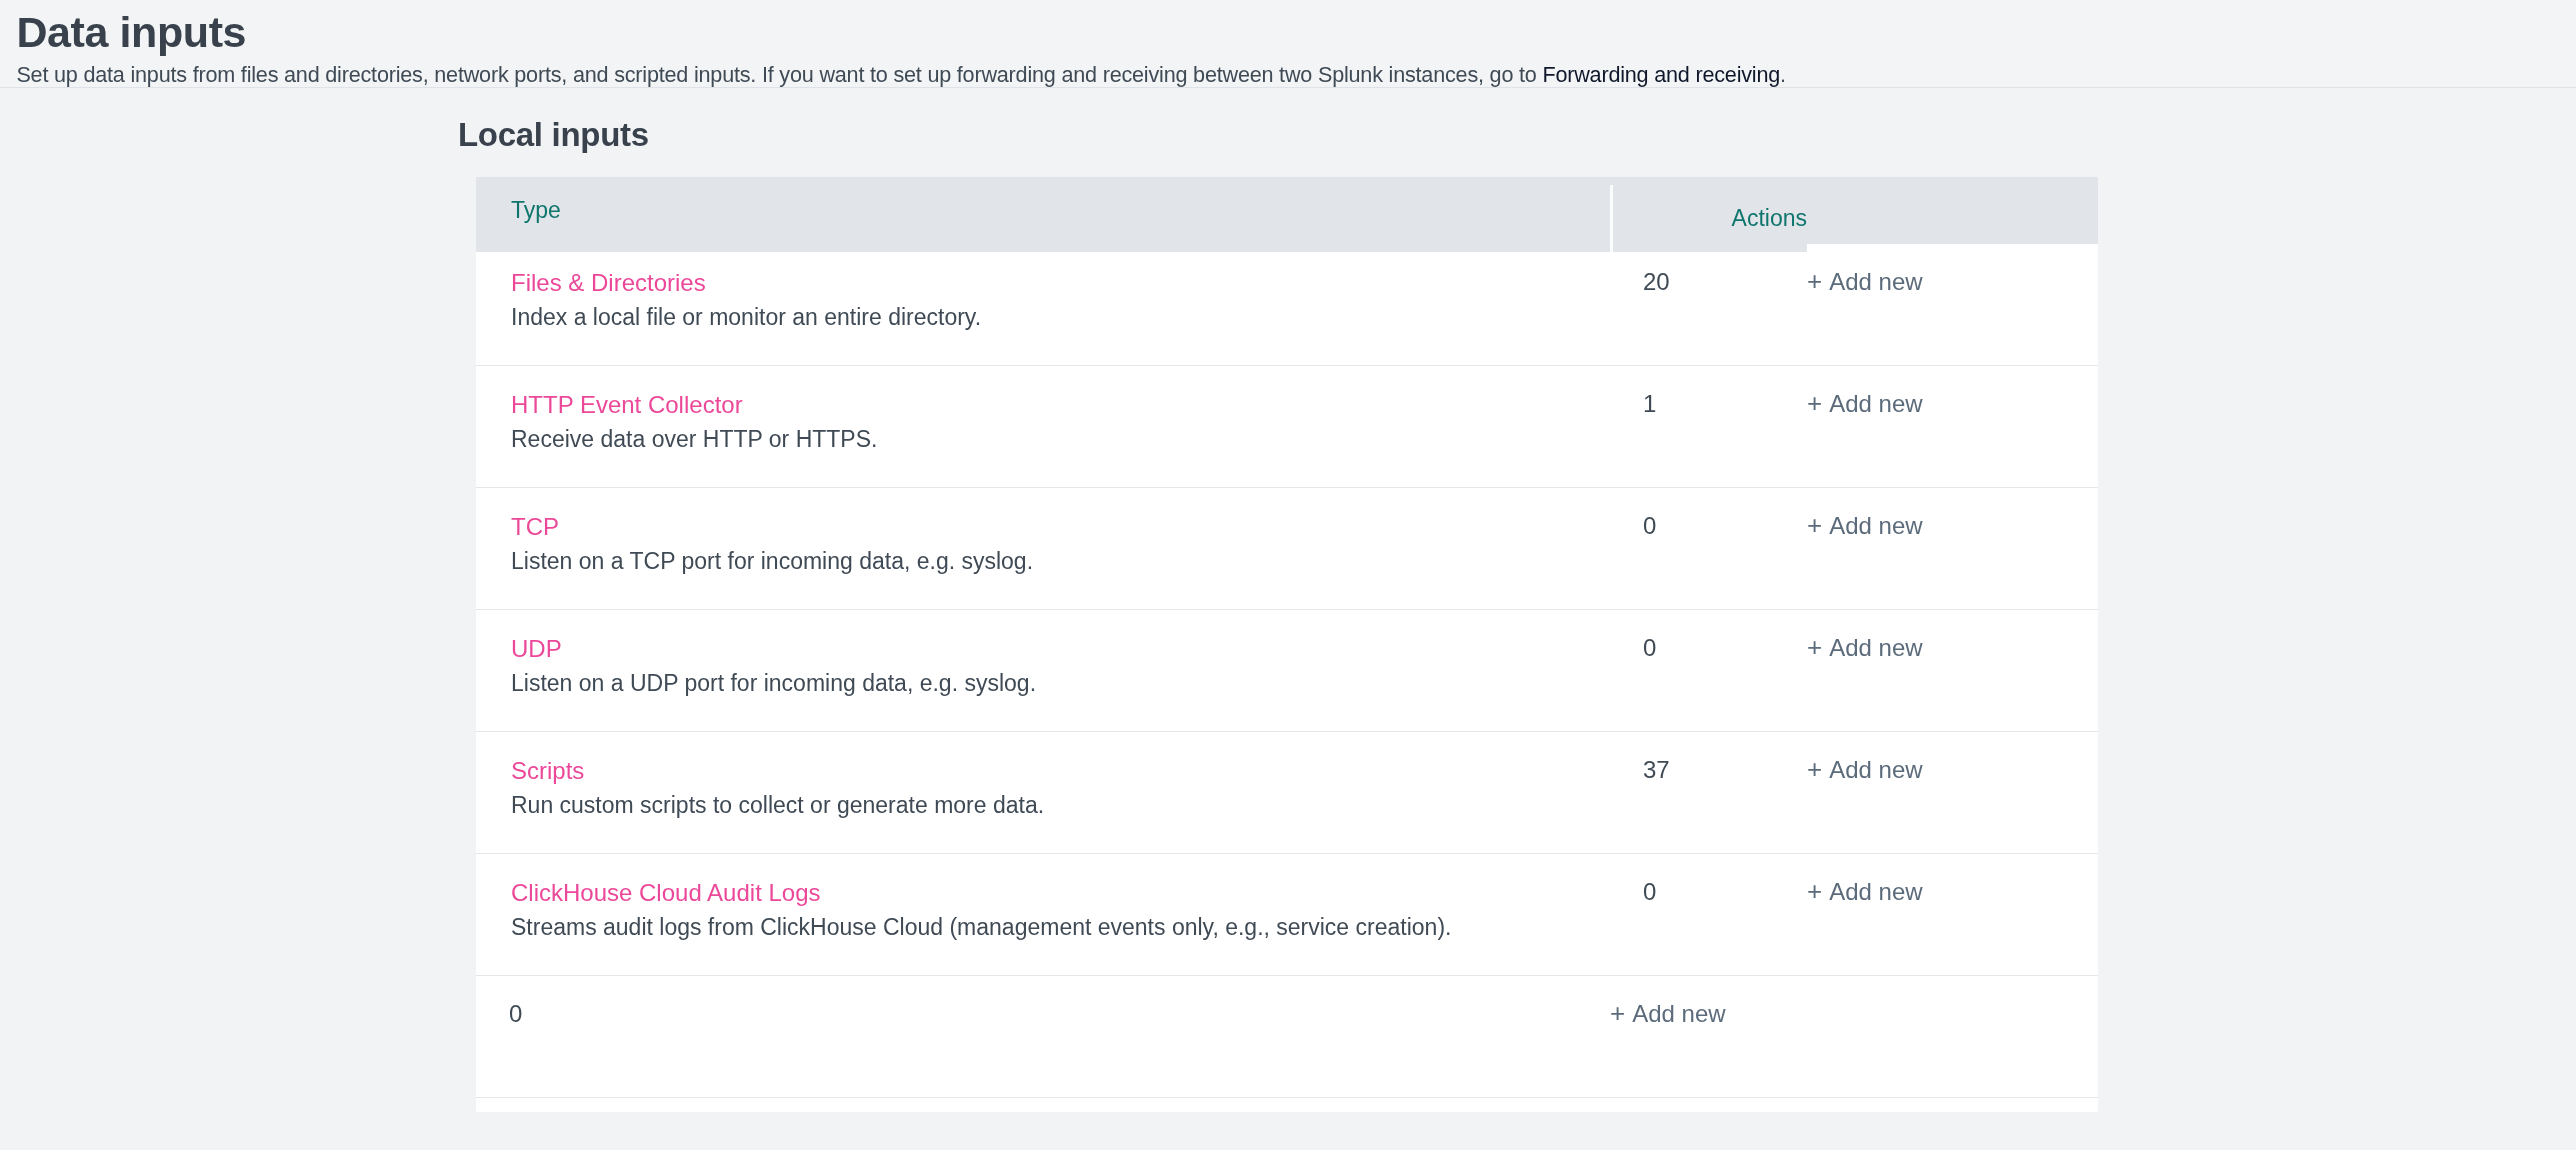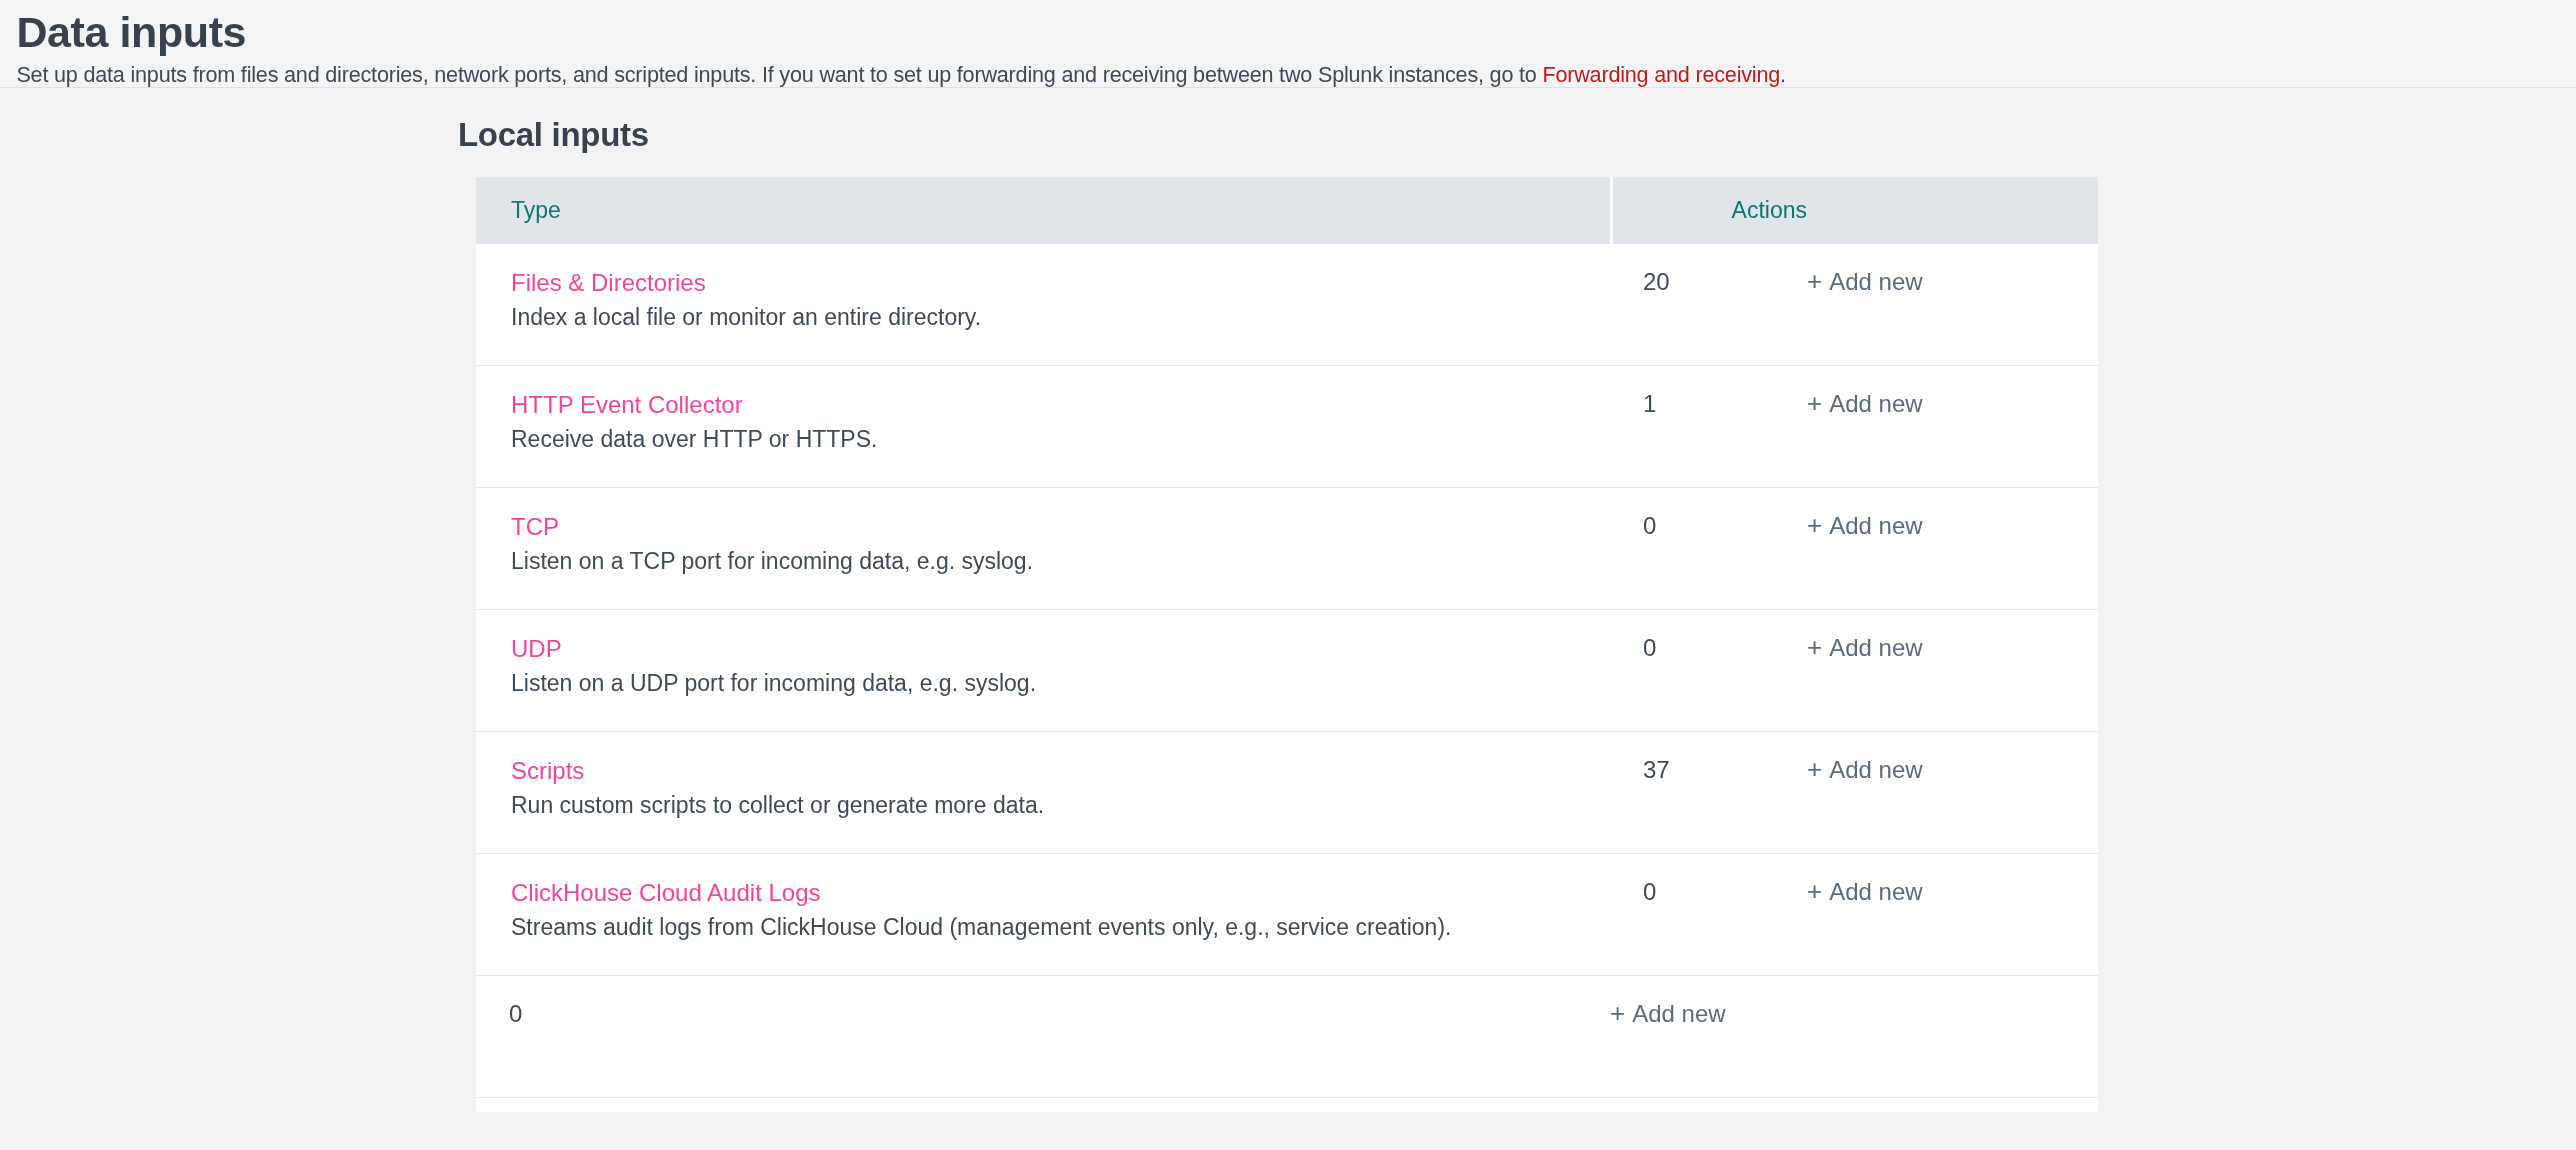--- a/index.html
+++ b/index.html
@@ -32,21 +32,21 @@
   }
   .page-subtitle {
     margin: 3.5px 0 0 0;
     font-size: 21.6px;
     color: #3f4a55;
     line-height: 28px;
     white-space: nowrap;
     letter-spacing: -0.2px;
   }
   .page-subtitle a {
-    color: #b91c1c;
+    color: #0f172a;
     text-decoration: none;
     cursor: pointer;
   }
 
   
   .section-heading {
     margin: 30px 0 0 458px;
     font-size: 33px;
     font-weight: 700;
     color: #39424c;
@@ -70,21 +70,21 @@
   .th {
     box-sizing: border-box;
     font-size: 23px;
     font-weight: 400;
     color: #0f766e;
     line-height: 67px;
     background: #e1e4e8;
   }
   .th-type   { padding-left: 35px; }
   .th-inputs { padding-left: 31px; border-left: 3.5px solid #fbfcfd; }
-  .th-actions{ text-align: right; border-left: 3.5px solid #fbfcfd; }
+  .th-actions{ text-align: right; border-left: 3.5px solid #fbfcfd; margin-top: 8px; }
 
   .trow {
     background: #ffffff;
     height: 121px;
     border-bottom: 1.7px solid #e4e7ea;
   }
   .td { box-sizing: border-box; }
   .td-type { padding: 24px 17px 0 35px; }
   .type-link {
     font-size: 24px;

